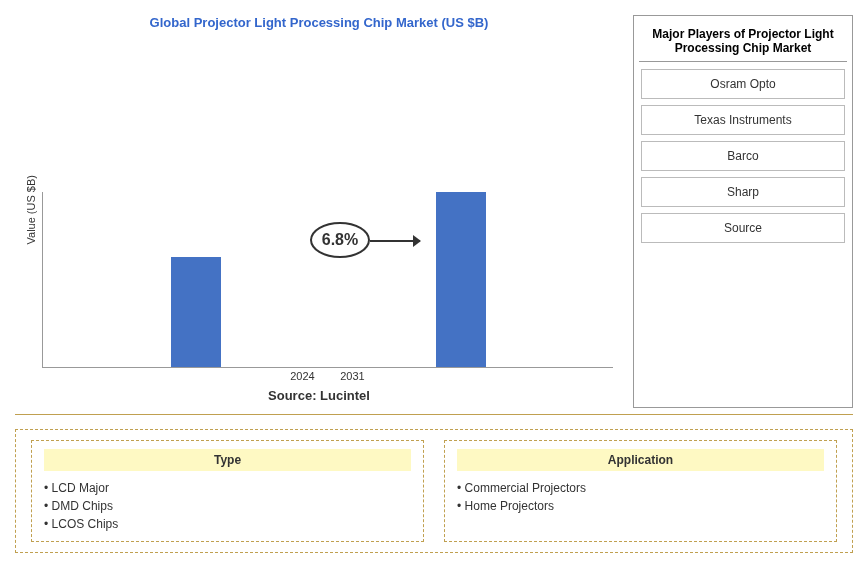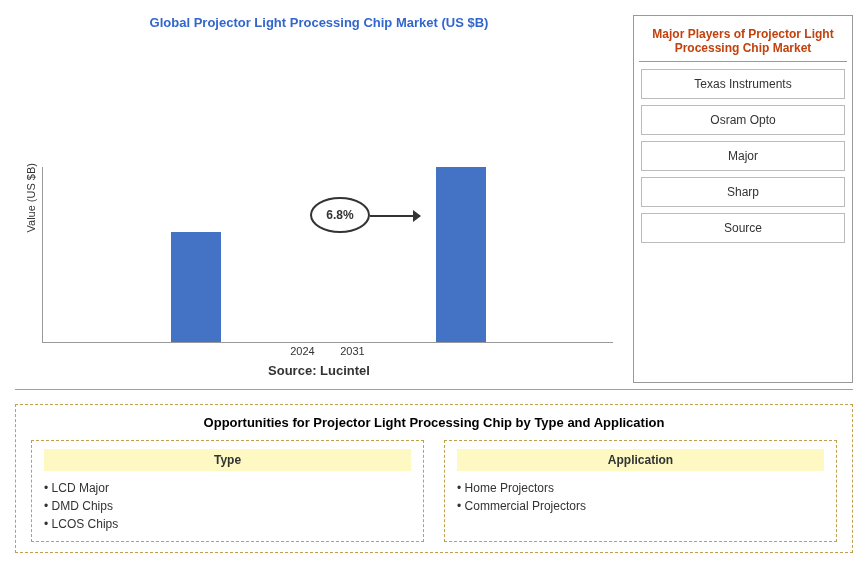--- a/index.html
+++ b/index.html
@@ -93,21 +93,21 @@
     }
     .annotation-ellipse {
       width: 60px;
       height: 36px;
       border: 2px solid #333;
       border-radius: 50%;
       display: flex;
       align-items: center;
       justify-content: center;
       background: rgba(255,255,255,0.7);
-      font-size: 12px;
+      font-size: 16px;
       font-weight: bold;
       color: #333;
       position: relative;
     }
     .arrow-line {
       position: absolute;
       top: 18px;
       left: 60px;
       width: 50px;
       height: 2px;
@@ -150,21 +150,21 @@
       border: 1.5px solid #999;
       margin-top: 5px;
     }
     .players-title {
       font-weight: bold;
       font-size: 12px;
       text-align: center;
       padding: 6px 5px;
       border-bottom: 1px solid #999;
       margin-bottom: 4px;
-      color: #c2410c;
+      color: #000000;
     }
     .player-item {
       border: 1px solid #bbb;
       padding: 7px 5px;
       text-align: center;
       font-size: 12px;
       margin: 3px 2px;
       color: #333;
     }
     
@@ -246,41 +246,40 @@
             <div class="x-label">2024</div>
             <div class="x-label">2031</div>
           </div>
         </div>
       </div>
       <div class="source-text">Source: Lucintel</div>
     </div>
 
     <div class="players-area">
       <div class="players-title">Major Players of Projector Light Processing Chip Market</div>
+      <div class="player-item">Osram Opto</div>
       <div class="player-item">Texas Instruments</div>
-      <div class="player-item">Osram Opto</div>
-      <div class="player-item">Major</div>
+      <div class="player-item">Barco</div>
       <div class="player-item">Sharp</div>
       <div class="player-item">Source</div>
     </div>
   </div>
 
   <div class="divider-line"></div>
 
   <div class="bottom-section">
-    <div class="bottom-title">Opportunities for Projector Light Processing Chip by Type and Application</div>
     <div class="bottom-columns">
 
       <div class="bottom-col">
         <div class="col-header">Type</div>
         <div class="col-item">LCD Major</div>
         <div class="col-item">DMD Chips</div>
         <div class="col-item">LCOS Chips</div>
       </div>
 
       <div class="bottom-col">
         <div class="col-header">Application</div>
+        <div class="col-item">Commercial Projectors</div>
         <div class="col-item">Home Projectors</div>
-        <div class="col-item">Commercial Projectors</div>
       </div>
     </div>
   </div>
 </div>
 
 </body></html>

